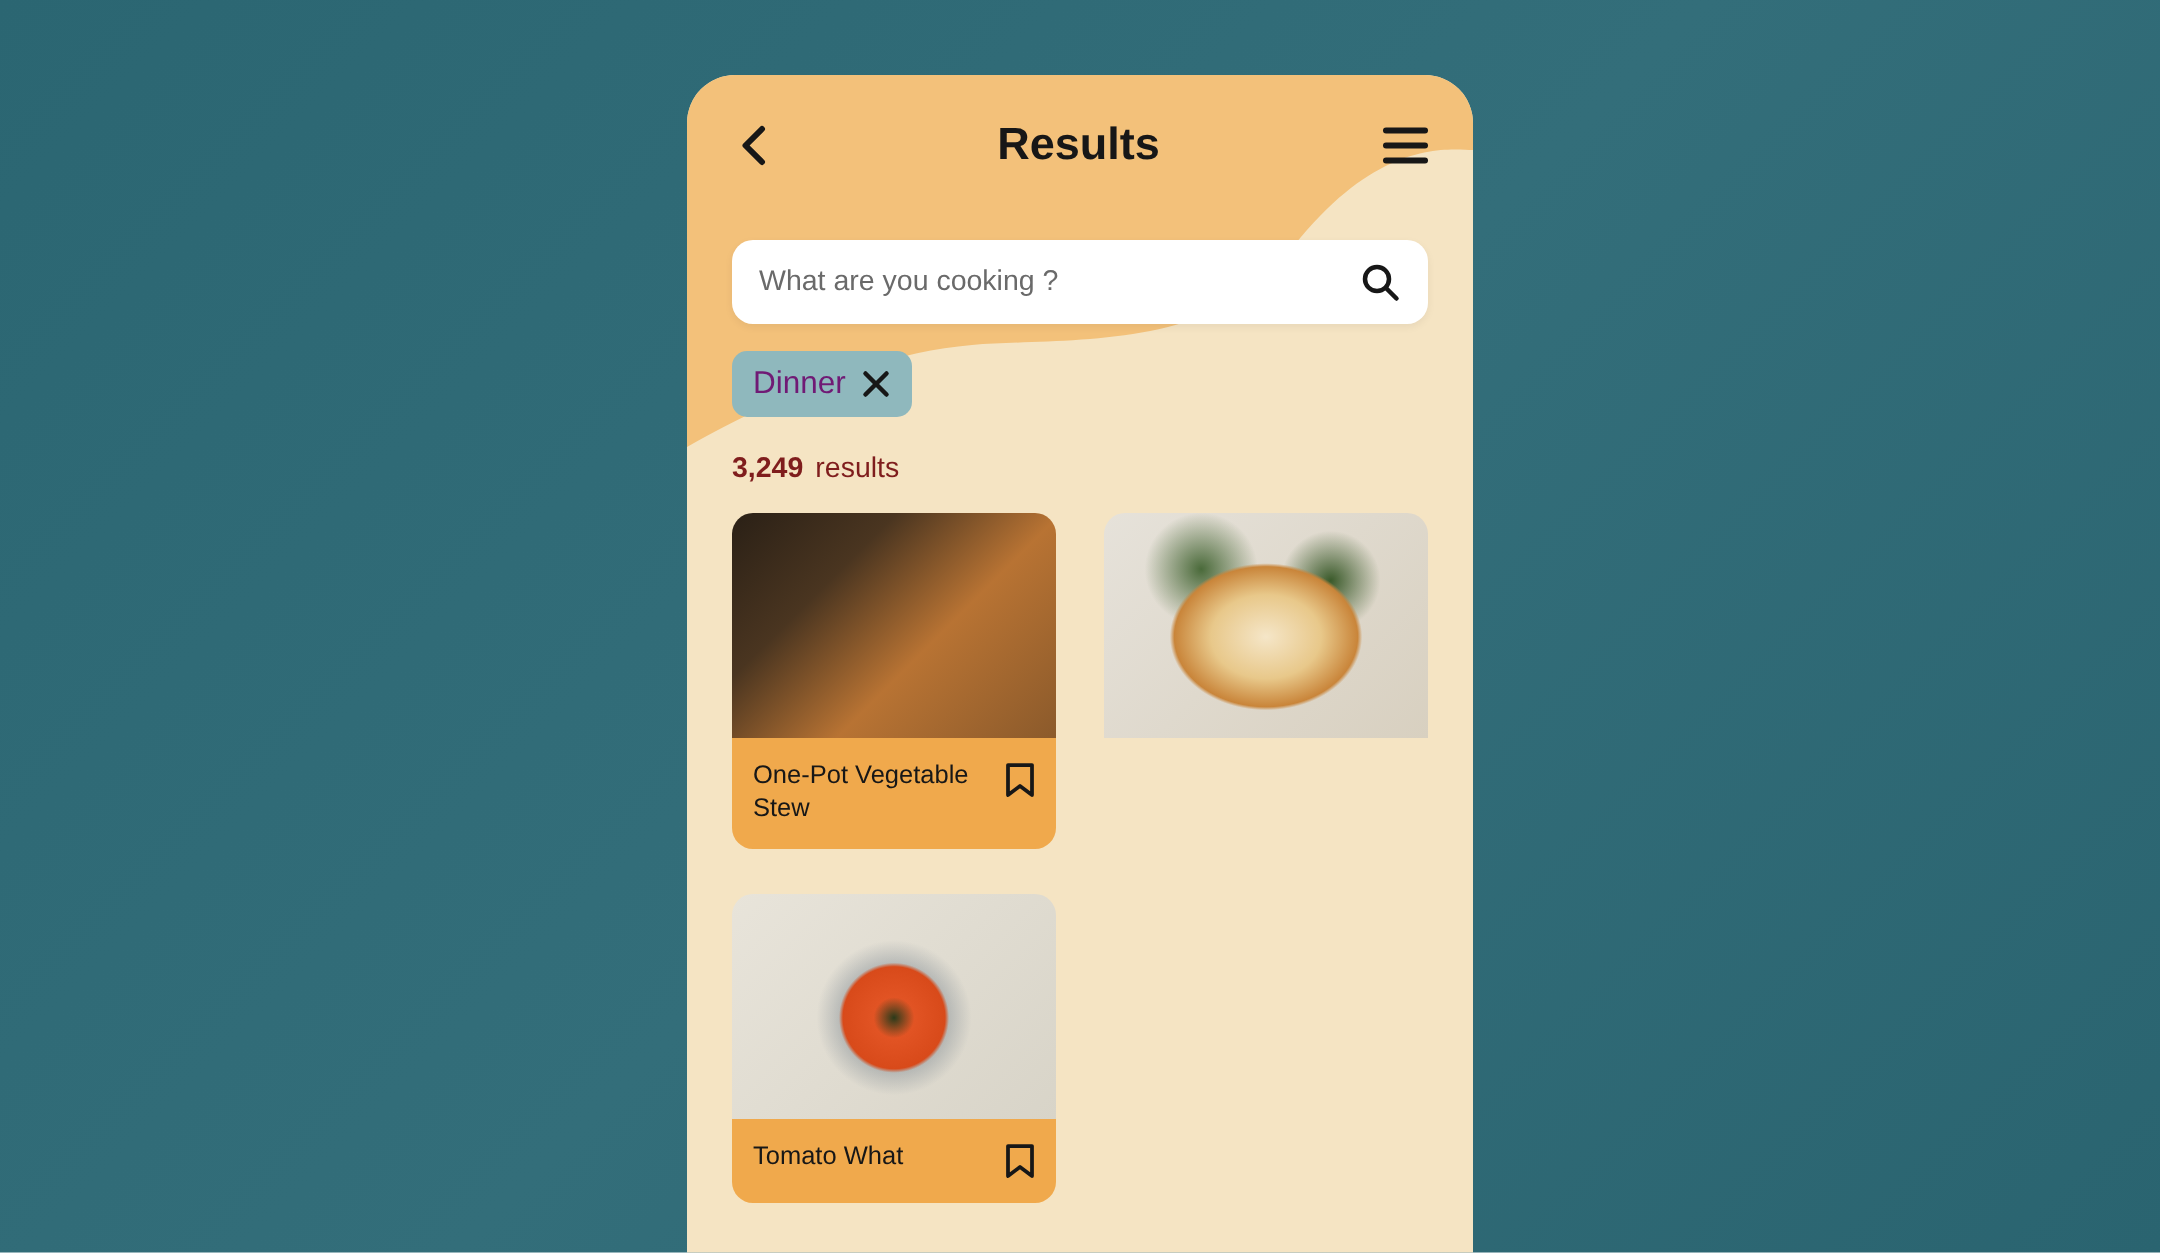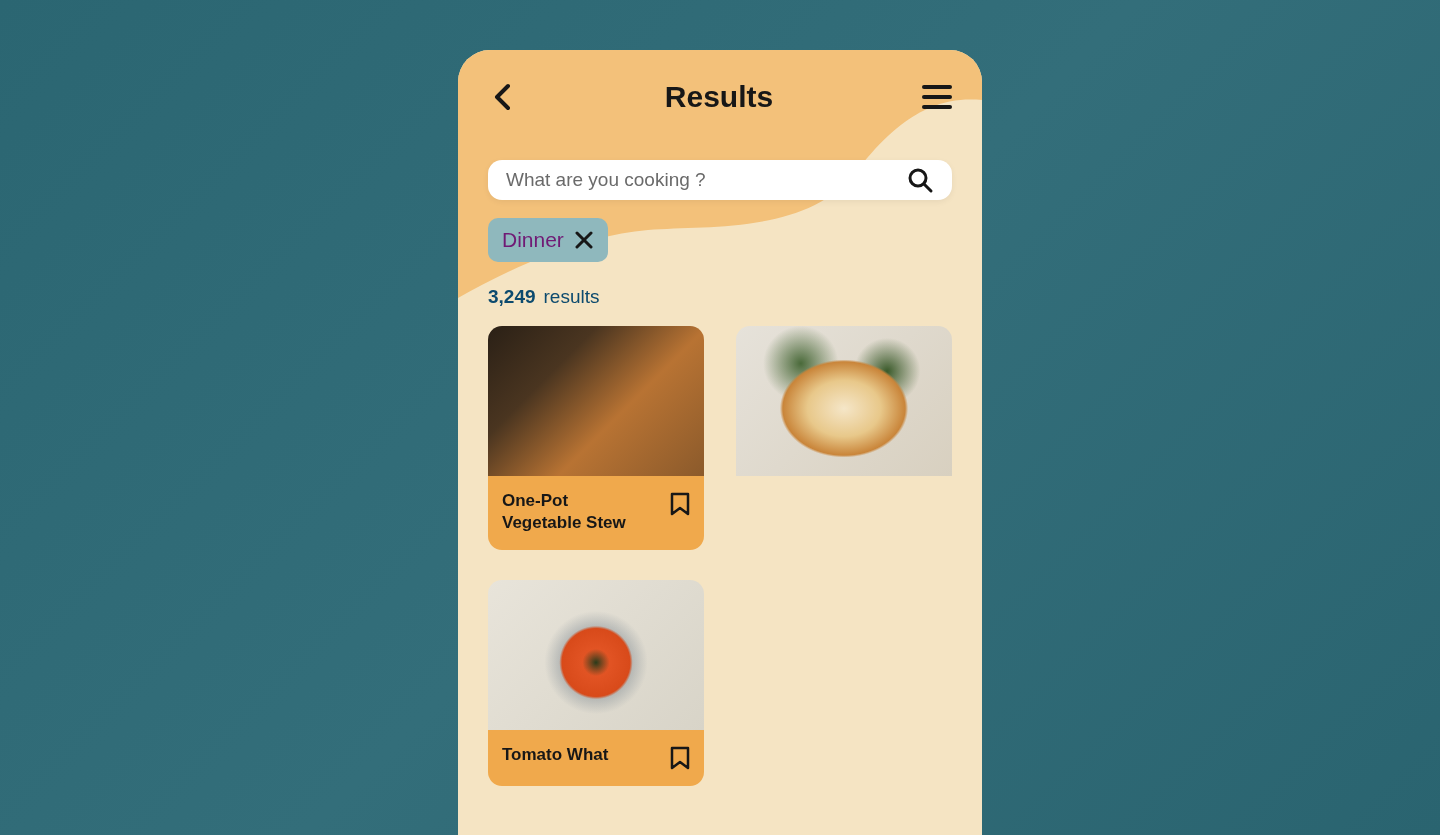--- a/index.html
+++ b/index.html
@@ -79,21 +79,21 @@
     }
 
     .search-container {
       position: relative;
       margin: 46px 30px 0 30px;
       z-index: 2;
     }
 
     .search-bar {
       width: 100%;
-      height: 40px;
+      height: 56px;
       background: #fff;
       border-radius: 14px;
       border: none;
       padding: 0 60px 0 18px;
       font-size: 19px;
       color: #5a5a5a;
       outline: none;
       box-shadow: 0 2px 6px rgba(0,0,0,0.06);
     }
 
@@ -134,21 +134,21 @@
       width: 20px;
       height: 20px;
       display: flex;
       align-items: center;
       justify-content: center;
     }
 
     .results-count {
       margin: 24px 0 0 30px;
       font-size: 19px;
-      color: #0c4a6e;
+      color: #7f1d1d;
       position: relative;
       z-index: 2;
     }
 
     .results-count .count-num {
       font-weight: 800;
       margin-right: 8px;
     }
 
     .grid {
@@ -178,21 +178,21 @@
     .card-footer {
       background: #f0a94c;
       padding: 14px 14px 16px 14px;
       display: flex;
       justify-content: space-between;
       align-items: flex-start;
     }
 
     .card-title {
       font-size: 17px;
-      font-weight: 700;
+      font-weight: 400;
       color: #171717;
       line-height: 1.3;
       max-width: 150px;
     }
 
     .bookmark {
       width: 20px;
       height: 24px;
       flex-shrink: 0;
       cursor: pointer;

